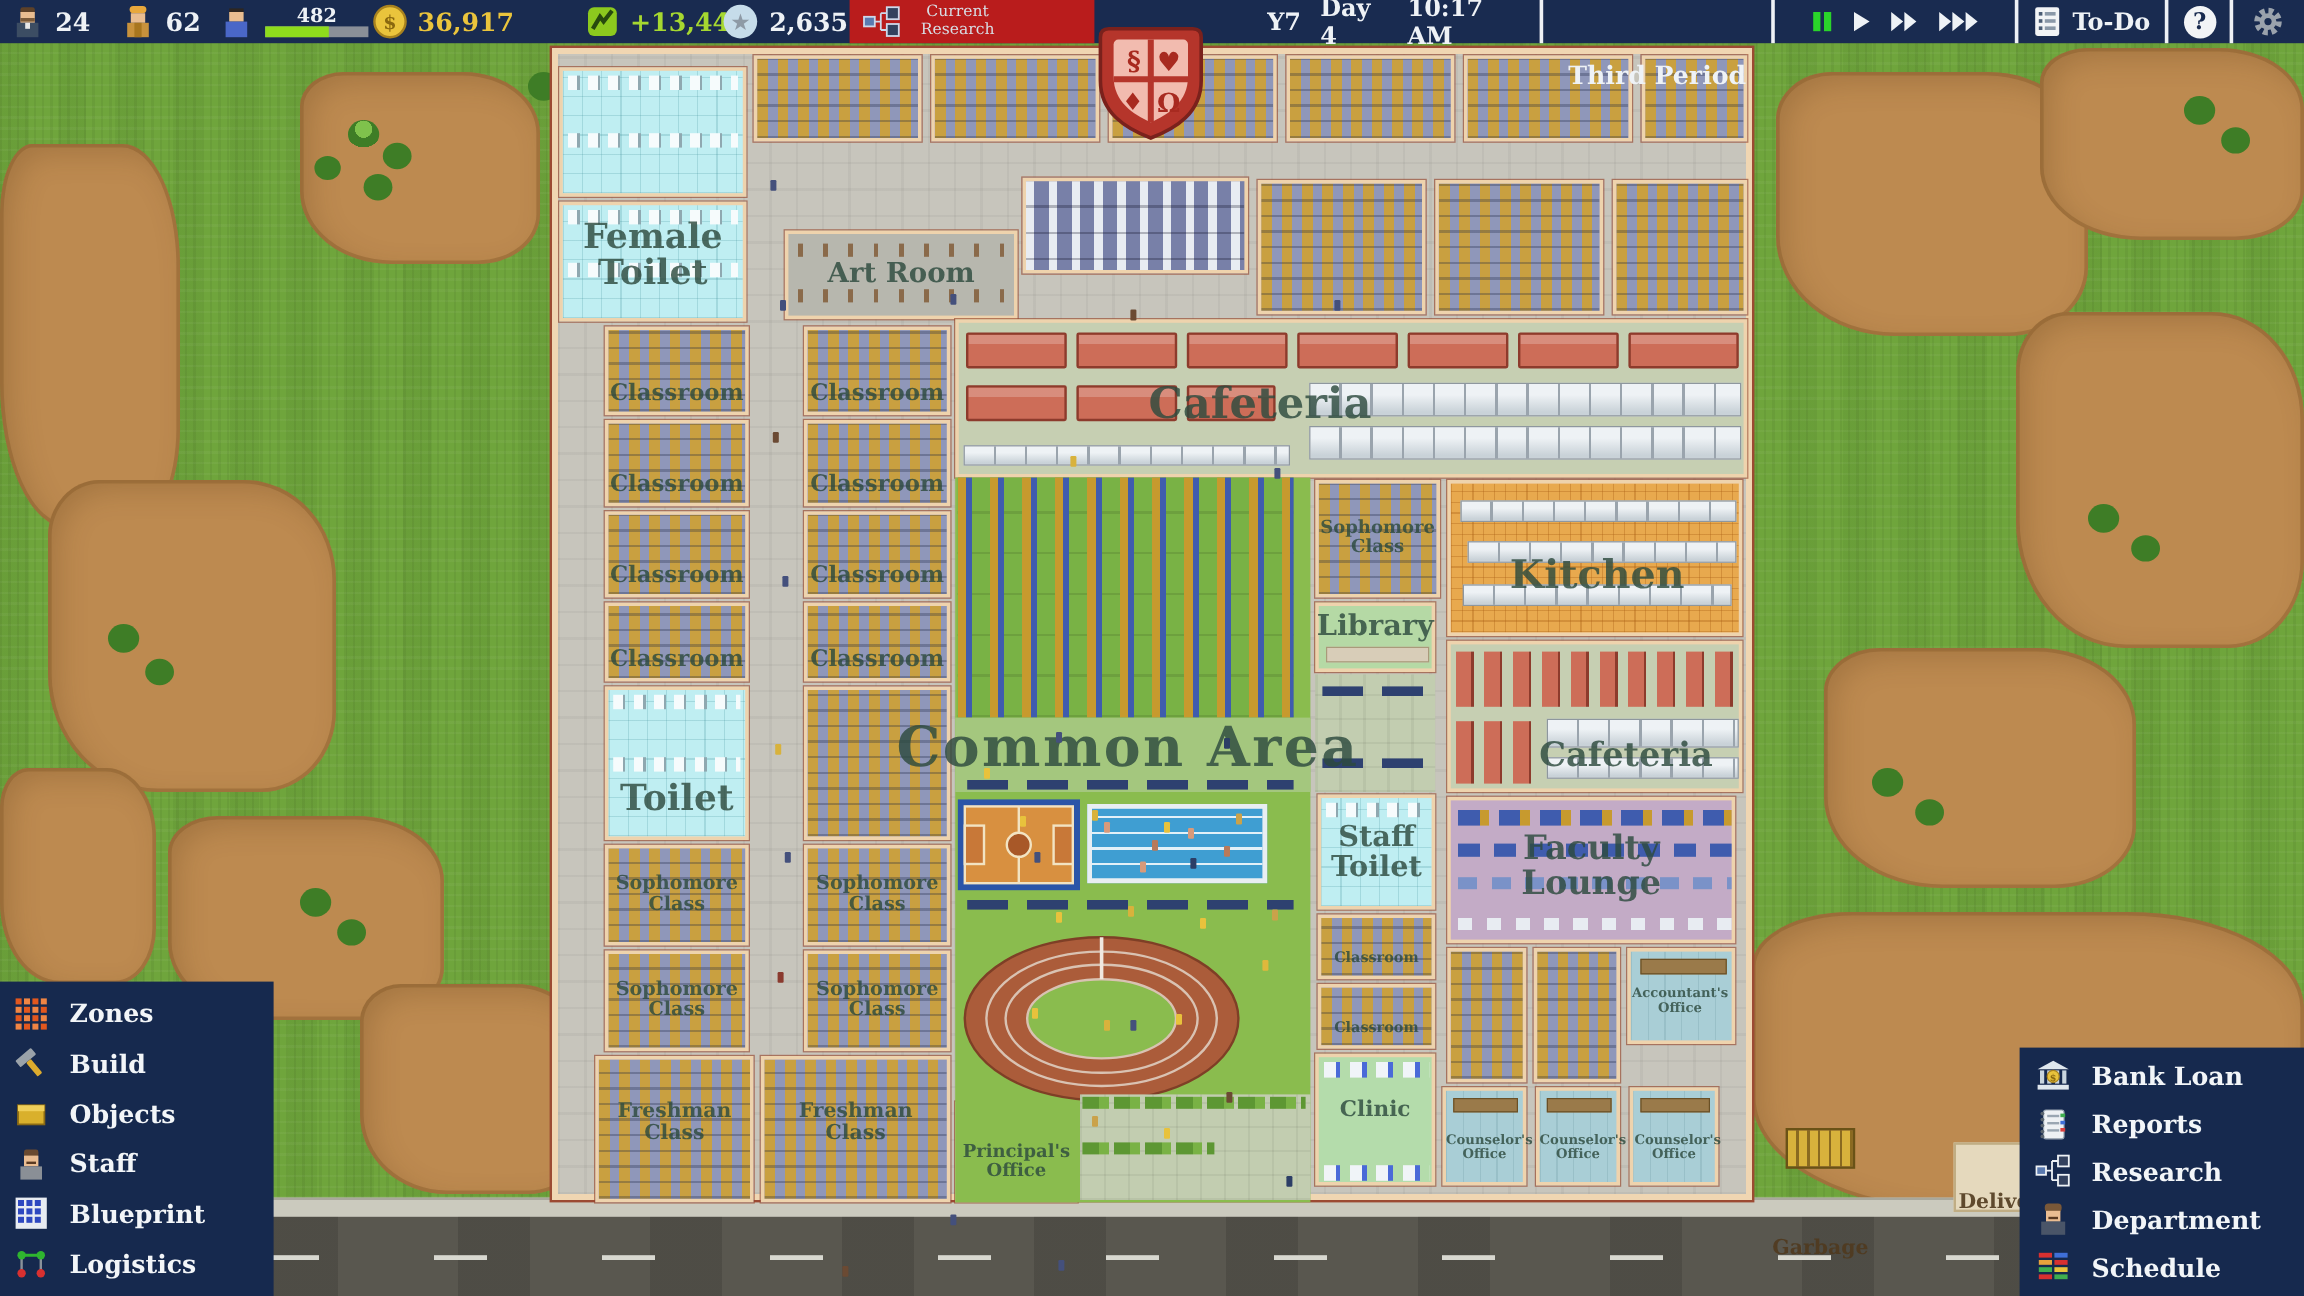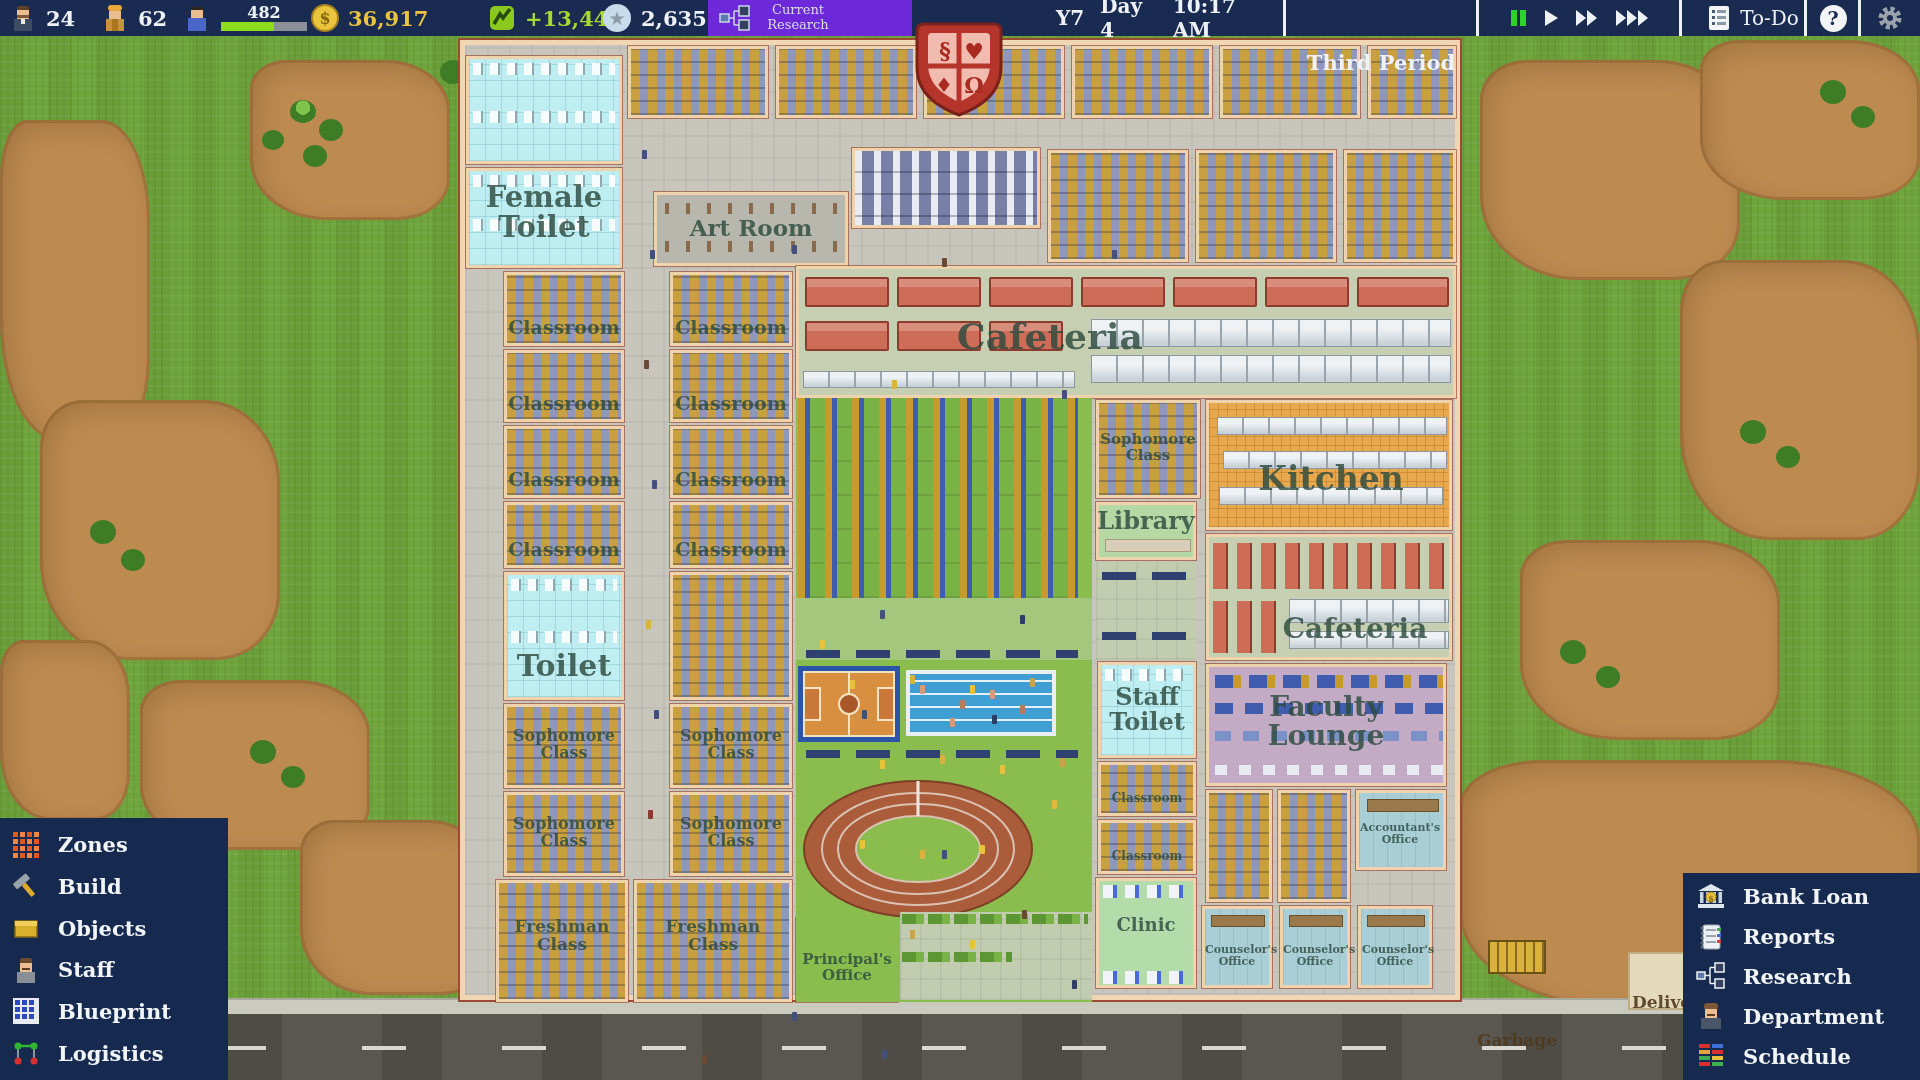--- a/index.html
+++ b/index.html
@@ -85,34 +85,34 @@
   
   .topbar{position:absolute;left:0;top:0;width:1920px;height:36px;background:#192b50;z-index:40;
     color:#eef2f6;}
   .stat{position:absolute;top:0;height:36px;display:flex;align-items:center;gap:8px;}
   .stat .num{font-size:21px;font-weight:bold;}
   .yellow{color:#eac43c;} .lime{color:#a6d830;}
   .sbarwrap{display:flex;flex-direction:column;align-items:center;width:88px;}
   .sbarnum{font-size:16px;font-weight:bold;line-height:16px;}
   .sbar{width:86px;height:9px;background:#8a8f98;margin-top:1px;}
   .sbar>div{height:100%;background:#8edc1c;}
-  .researchbox{position:absolute;left:708px;top:0;width:204px;height:36px;background:#6d28d9;
+  .researchbox{position:absolute;left:708px;top:0;width:204px;height:36px;background:#b91c1c;
     display:flex;align-items:center;gap:8px;padding-left:10px;box-sizing:border-box;}
   .researchbox .rlabel{font-size:13px;color:#d7dde4;width:76px;line-height:1.15;text-align:center;}
   .crest{position:absolute;left:915px;top:20px;z-index:45;}
   .clock{position:absolute;left:1056px;top:0;width:226px;height:36px;display:flex;
     align-items:center;gap:16px;font-size:20px;font-weight:600;}
   .clock .time{margin-left:auto;margin-right:12px;}
   .sep{position:absolute;top:0;width:3px;height:36px;background:#eef1f5;}
   .period{position:absolute;left:1286px;top:0;width:190px;height:36px;display:flex;
     align-items:center;justify-content:center;font-size:21px;font-weight:bold;margin-top:44px;}
   .speed{position:absolute;left:1479px;top:0;width:200px;height:36px;display:flex;
     align-items:center;justify-content:center;gap:16px;}
   .todo{position:absolute;left:1682px;top:0;width:122px;height:36px;display:flex;
-    align-items:center;justify-content:center;gap:9px;font-size:20px;font-weight:400;padding-left:10px;}
+    align-items:center;justify-content:center;gap:9px;font-size:20px;font-weight:700;}
   .helpbtn{position:absolute;left:1806px;top:0;width:54px;height:36px;display:flex;
     align-items:center;justify-content:center;}
   .helpbtn .circ{width:27px;height:27px;border-radius:50%;background:#f2f4f6;color:#192b50;
     font-weight:bold;font-size:19px;display:flex;align-items:center;justify-content:center;
     font-family:"DejaVu Serif",serif;}
   .gearbtn{position:absolute;left:1860px;top:0;width:60px;height:36px;display:flex;
     align-items:center;justify-content:center;}
   
   .menu{position:absolute;background:#16294e;z-index:30;display:flex;flex-direction:column;
     justify-content:space-around;box-sizing:border-box;}
@@ -335,20 +335,21 @@
         <ellipse cx="118" cy="71" rx="96" ry="56" fill="none" stroke="#d9c2b2" stroke-width="2"></ellipse>
         <ellipse cx="118" cy="71" rx="80" ry="45" fill="none" stroke="#d9c2b2" stroke-width="2"></ellipse>
         <ellipse cx="118" cy="71" rx="62" ry="33" fill="#8abc4e" stroke="#d9c2b2" stroke-width="2"></ellipse>
         <line x1="118" y1="3" x2="118" y2="38" stroke="#f0e8e0" stroke-width="3"></line>
       </svg>
       <div class="pad" style="left:104px;top:514px;width:192px;height:88px">
         <div class="hedge" style="left:2px;top:2px;width:186px"></div>
         <div class="hedge" style="left:2px;top:40px;width:110px"></div>
       </div>
     </div>
+    <span class="lb nw" style="left:740px;top:598px;width:400px;font-size:46px;letter-spacing:2px">Common Area</span>
 
     <div class="dumpster" style="left:1488px;top:940px;width:58px;height:34px"></div>
     <span class="lb nw dark" style="left:1462px;top:1032px;width:110px;font-size:17px">Garbage</span>
     <div class="delivpad" style="left:1628px;top:952px;width:64px;height:58px"></div>
     <span class="lb nw dark" style="left:1632px;top:994px;width:110px;font-size:17px;text-align:left">Delivery</span>
 
     <div class="crowd" style="left:642px;top:150px;background:#44507c;
       box-shadow:8px 100px 0 #44507c,2px 210px 0 #6b4a33,10px 330px 0 #44507c,4px 470px 0 #d8b23c,
       12px 560px 0 #44507c,6px 660px 0 #8a3a2e,150px 95px 0 #44507c,300px 108px 0 #6b4a33,
       470px 100px 0 #44507c,250px 230px 0 #d8b23c,420px 240px 0 #44507c,220px 560px 0 #44507c,

